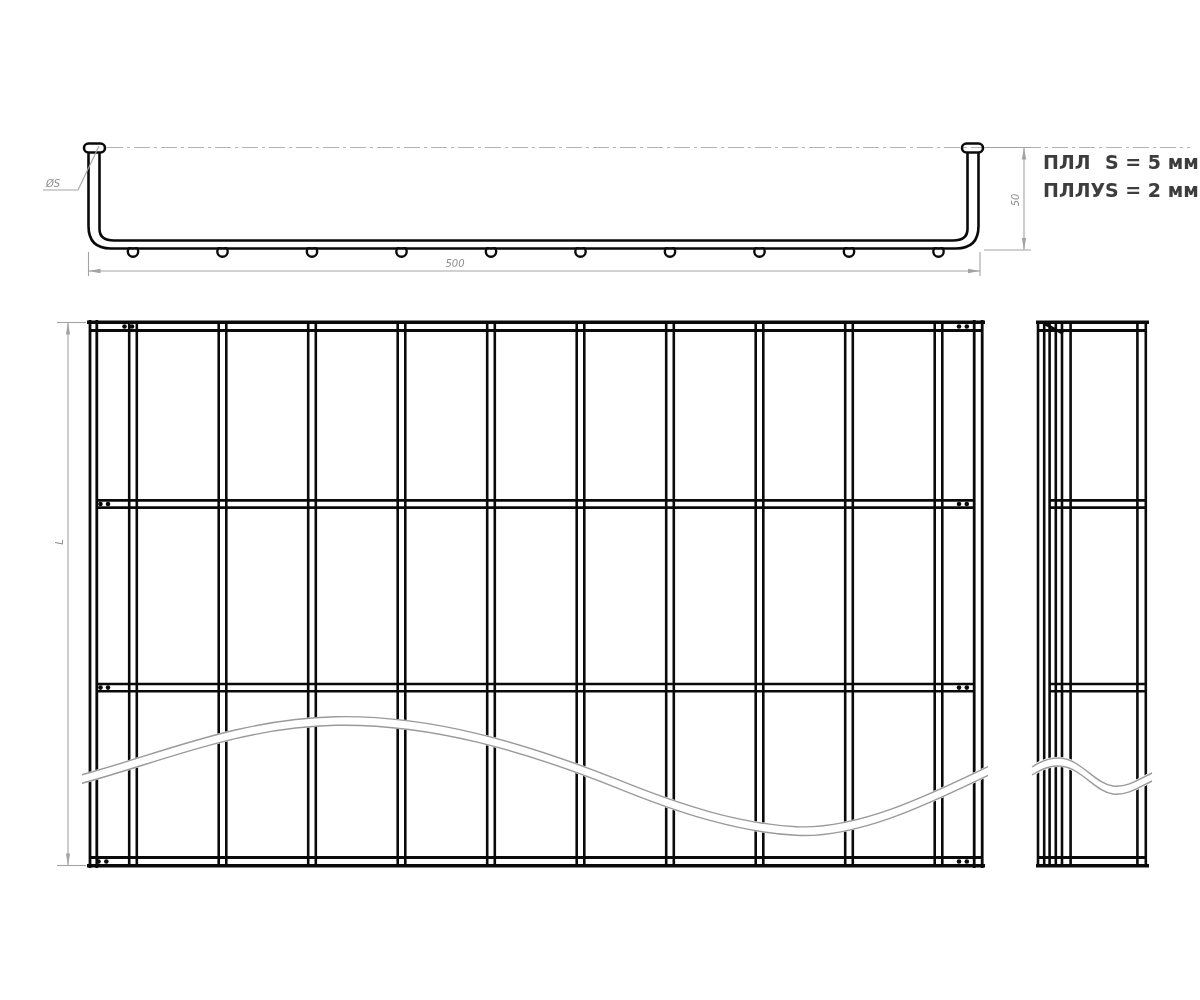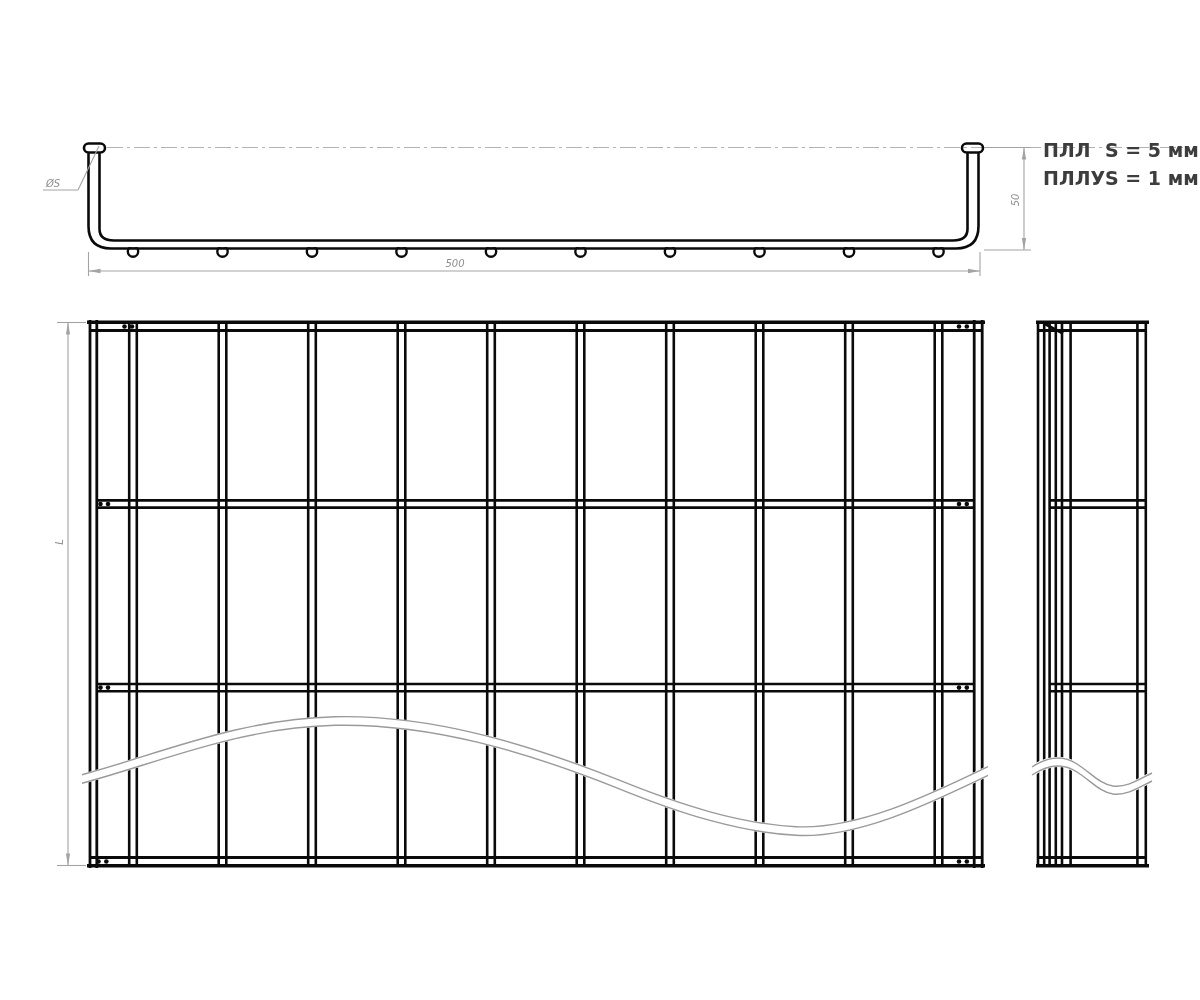--- a/index.html
+++ b/index.html
@@ -18,21 +18,21 @@
   .gapfill   { fill:#ffffff; stroke:none; }
   .dot       { fill:#0a0a0a; stroke:none; }
   .dim       { stroke:#a3a3a3; stroke-width:1.1; fill:none; }
   .dimarrow  { fill:#a3a3a3; stroke:none; }
   .dimtext   { fill:#8d8d8d; font-style:italic; font-size:10px;
                font-family:"DejaVu Sans", sans-serif; }
   .centerline{ stroke:#b3b3b3; stroke-width:1; fill:none; stroke-dasharray:16 4 3 4; }
   .wave-mask { stroke:#ffffff; stroke-width:10; fill:none; stroke-linecap:butt; }
   .wave-line { stroke:#9a9a9a; stroke-width:1.4; fill:none; }
 
-  .annotation { position:absolute; left:1043px; top:136px; color:#3d3d3d;
+  .annotation { position:absolute; left:1043px; top:148px; color:#3d3d3d;
                 font-weight:bold; font-size:19px; line-height:28px; }
   .annotation-row { display:flex; }
   .annotation-name { width:62px; }
 </style>
 </head>
 <body>
 
 <div class="canvas">
 <svg width="1200" height="1000" viewBox="0 0 1200 1000">
 
@@ -192,16 +192,16 @@
   </g>
 </svg>
 
 <div class="annotation">
   <div class="annotation-row">
     <span class="annotation-name">ПЛЛ</span>
     <span class="annotation-value">S = 5 мм</span>
   </div>
   <div class="annotation-row">
     <span class="annotation-name">ПЛЛУ</span>
-    <span class="annotation-value">S = 1 мм</span>
+    <span class="annotation-value">S = 2 мм</span>
   </div>
 </div>
 </div>
 
 </body></html>

